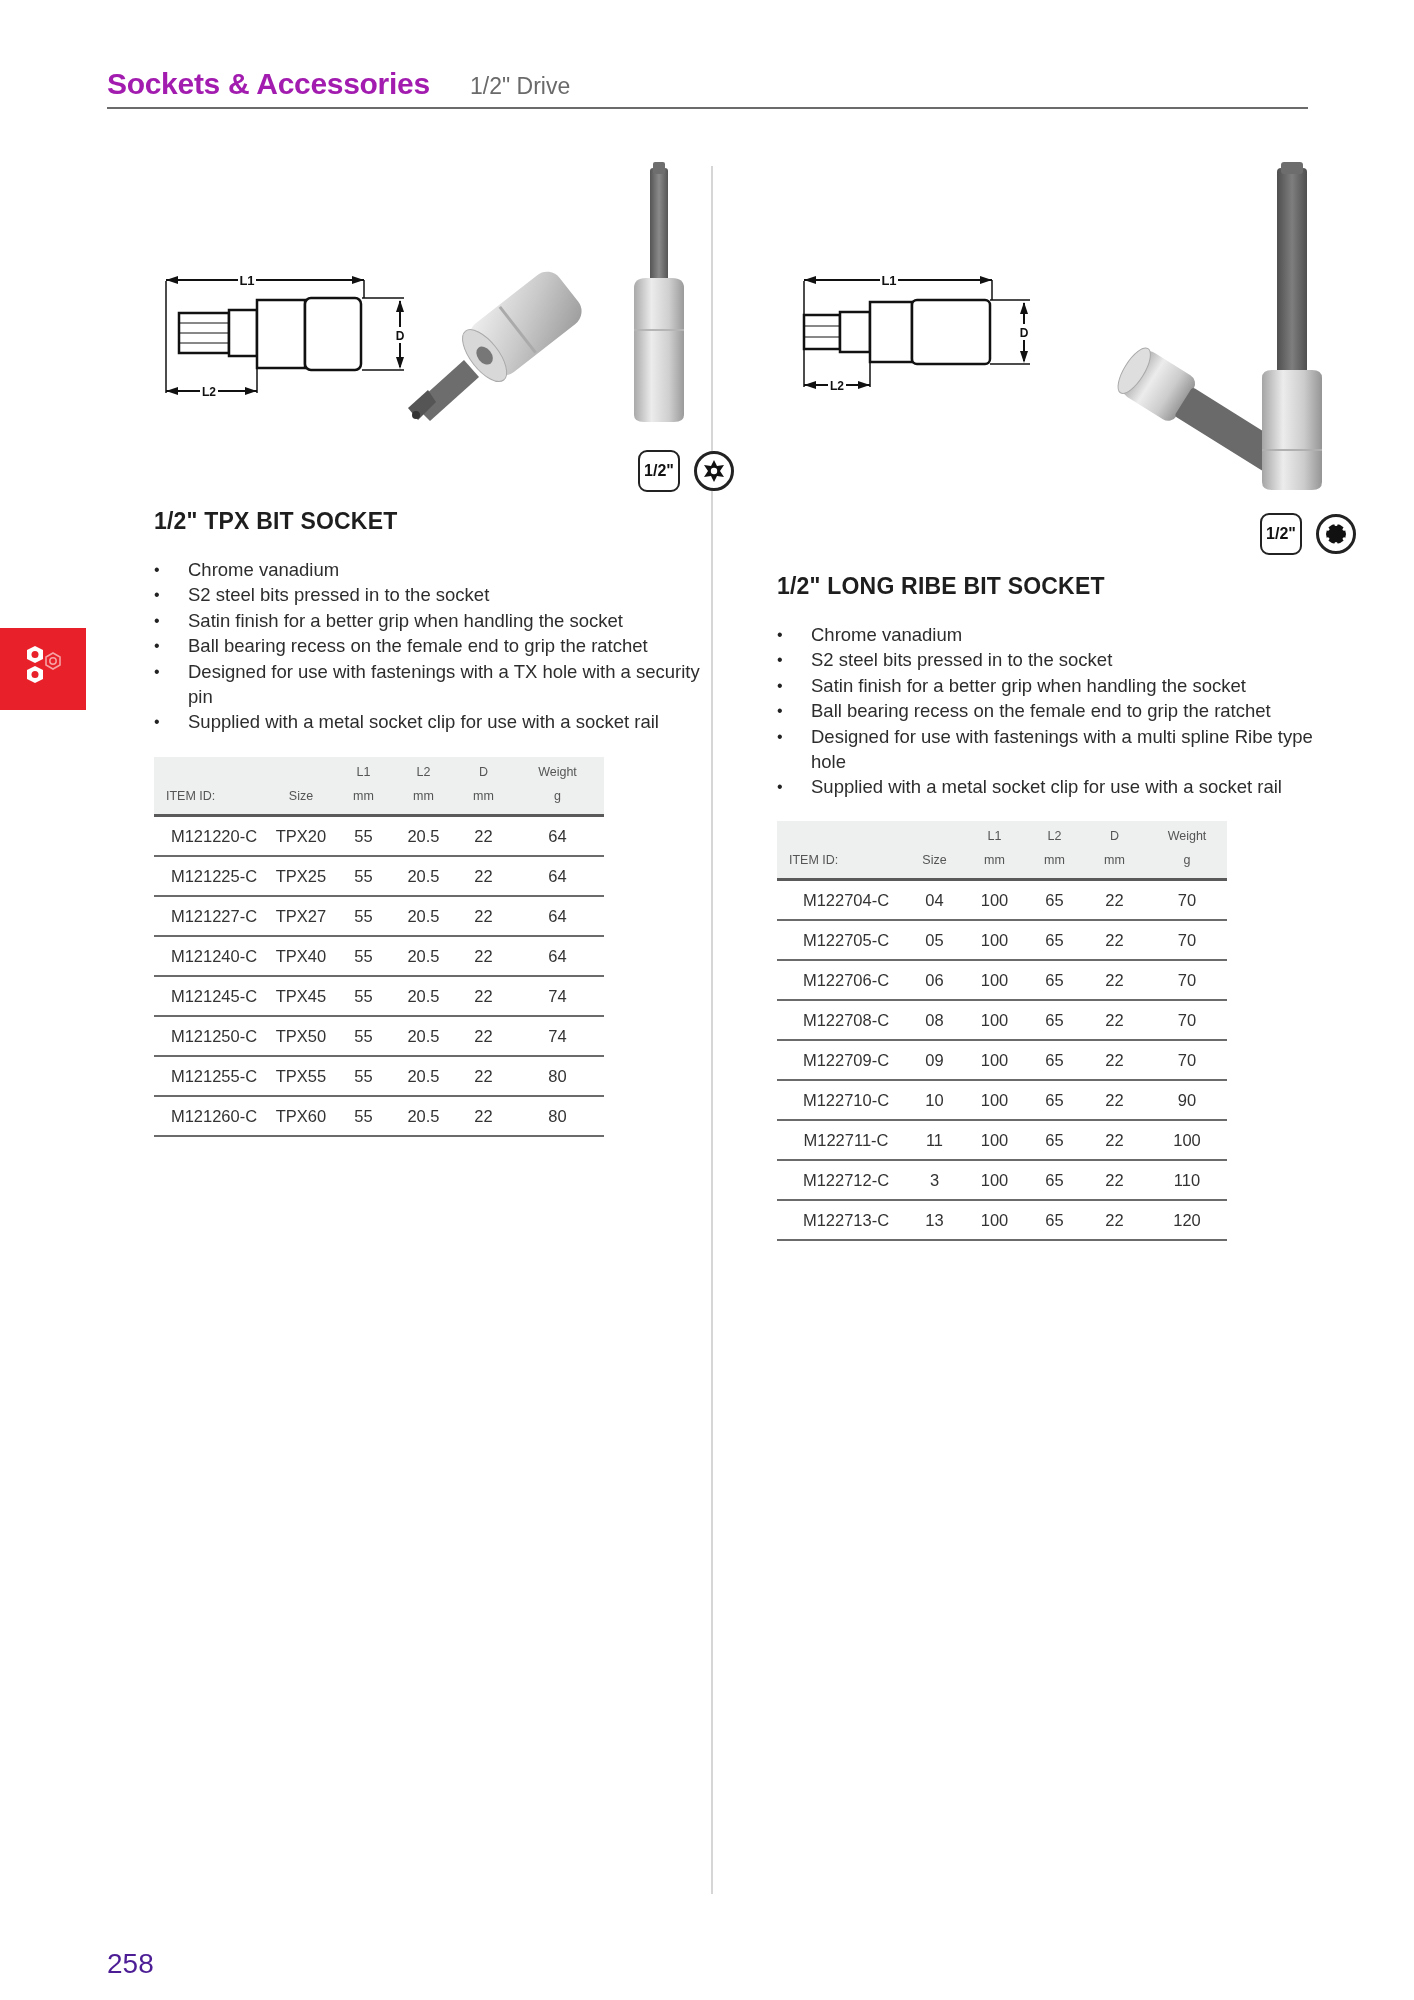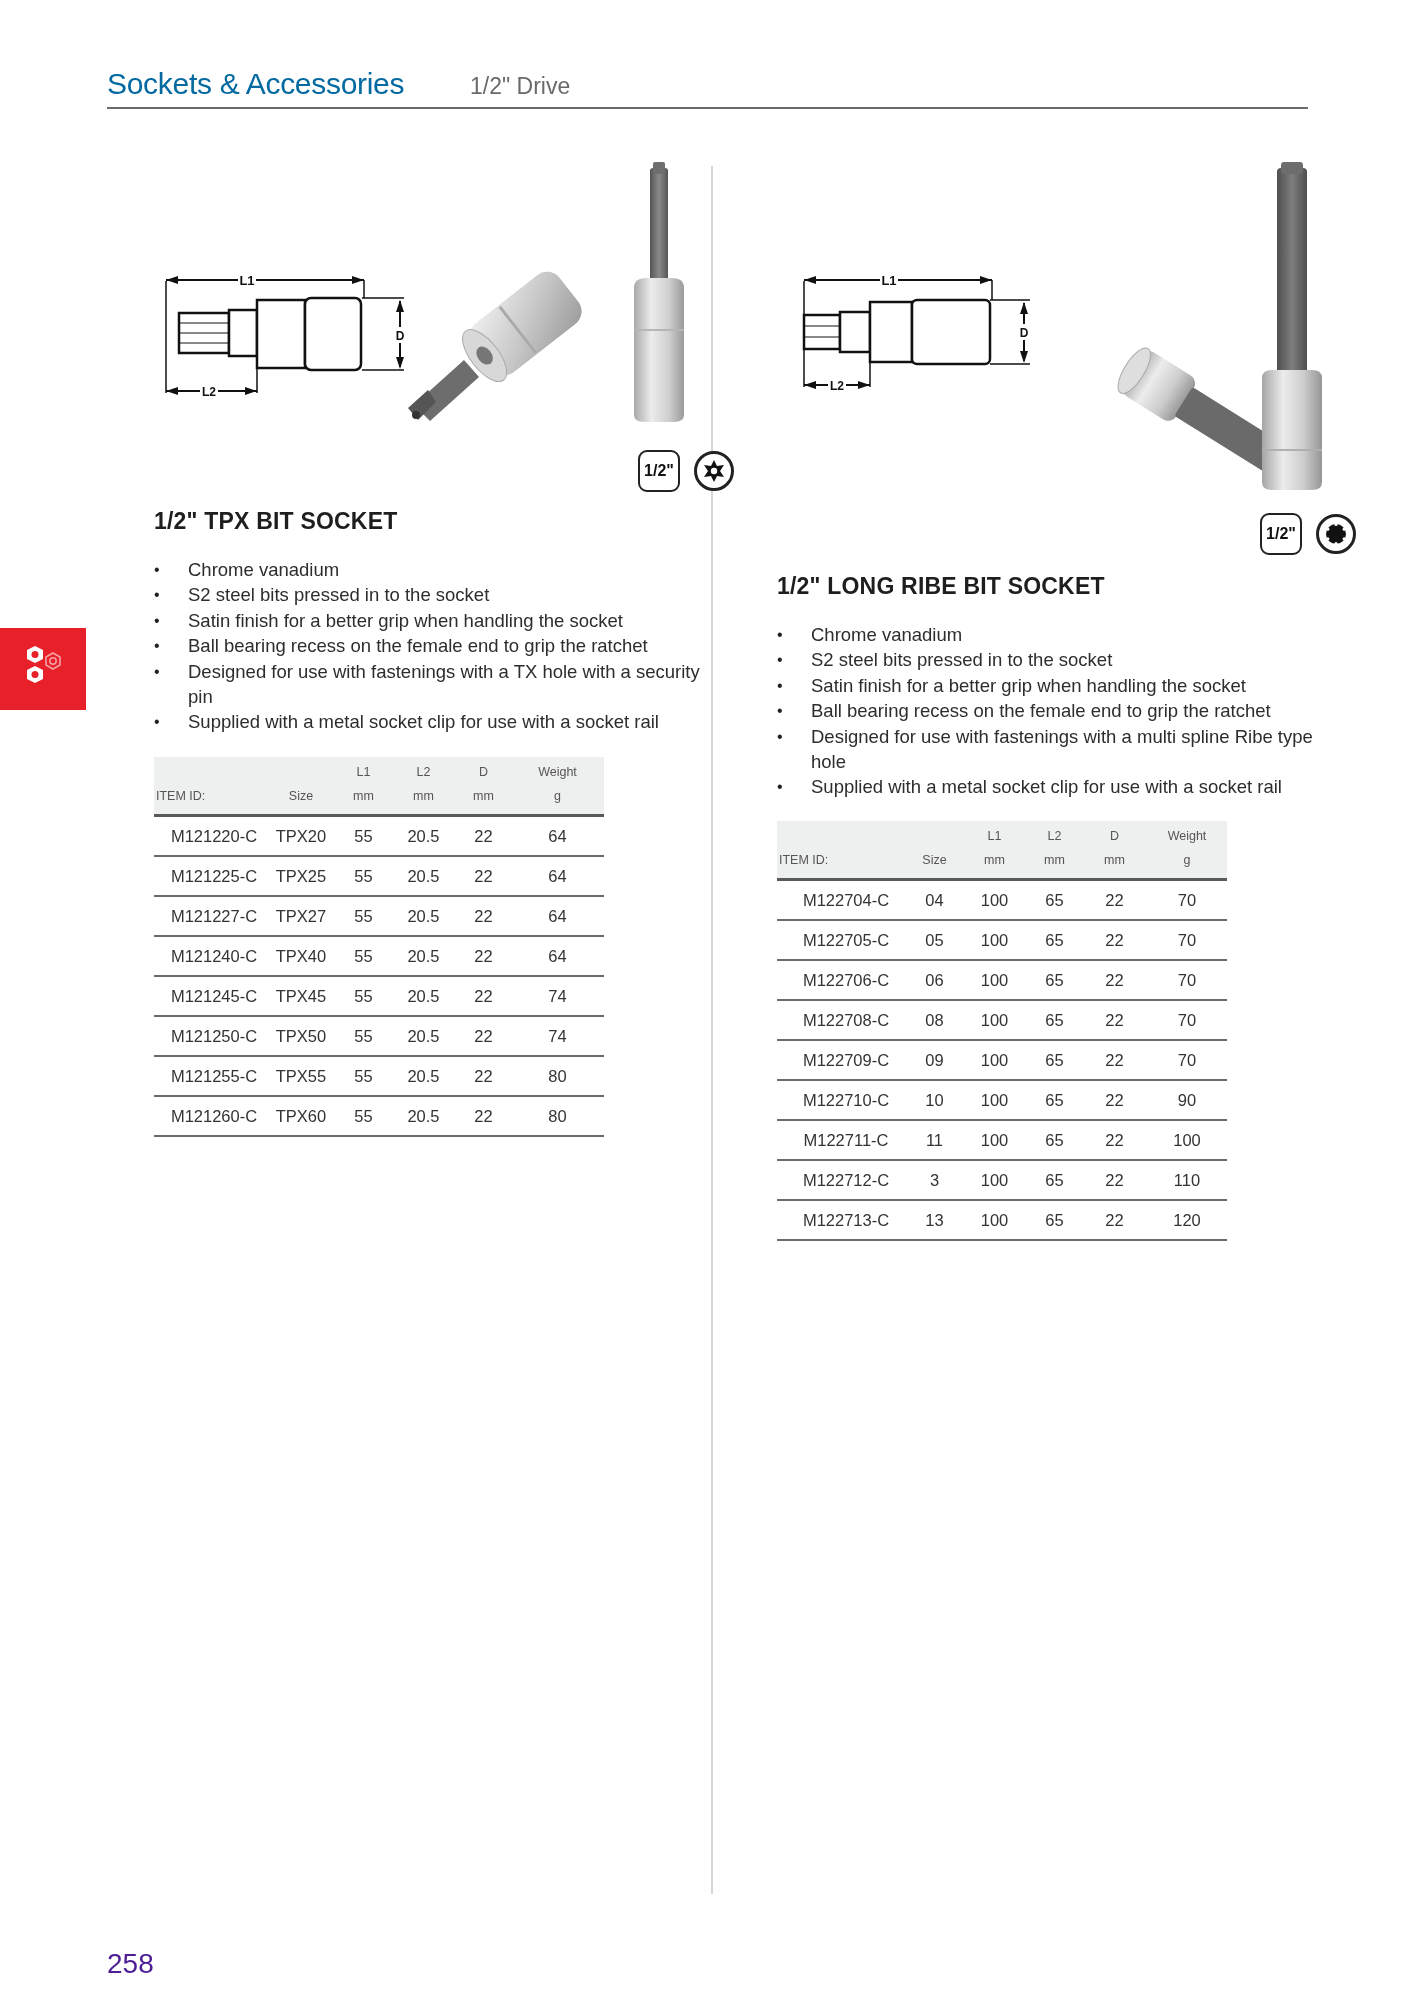--- a/index.html
+++ b/index.html
@@ -1,22 +1,22 @@
 <!DOCTYPE html>
 <html><head>
 <meta charset="utf-8">
 <style>
   html, body { margin: 0; padding: 0; background: #ffffff; }
   body { width: 1414px; height: 2000px; position: relative; overflow: hidden;
          font-family: "Liberation Sans", "DejaVu Sans", sans-serif; color: #333; }
 
   .page-header { position: absolute; left: 107px; top: 60px; width: 1201px; height: 47px;
                  border-bottom: 2px solid #6b6b6b; }
-  .page-title { position: absolute; left: 0; bottom: 6px; font-size: 30px; font-weight: normal;
-                color: #0369a1; letter-spacing: -0.3px; }
+  .page-title { position: absolute; left: 0; bottom: 6px; font-size: 30px; font-weight: bold;
+                color: #a21caf; letter-spacing: -0.3px; }
   .page-subtitle { position: absolute; left: 363px; bottom: 7px; font-size: 23px; color: #6a6a6a; }
 
   .col-divider { position: absolute; left: 711px; top: 166px; width: 2px; height: 1728px; background: #d6d6d6; }
 
   .side-tab { position: absolute; left: 0; top: 628px; width: 86px; height: 82px; background: #e8202a; }
   .side-tab svg { position: absolute; left: 22px; top: 16px; }
 
   .page-number { position: absolute; left: 107px; top: 1948px; font-size: 28px; color: #4c1d95; }
 
   .product { position: absolute; margin-left: 44px; }
@@ -38,21 +38,21 @@
 
   .features { position: absolute; list-style: none; margin: 0; padding: 0; font-size: 18.5px; color: #2d2d2d; }
   .features li { position: relative; padding-left: 34px; line-height: 25.4px; }
   .features li::before { content: "•"; position: absolute; left: 0; top: 0; font-size: 16px; color: #222; }
 
   table.spec { position: absolute; border-collapse: collapse; width: 450px; font-size: 16.5px; color: #333; }
   table.spec thead tr { background: #eeefef; }
   table.spec th { font-weight: normal; font-size: 12.5px; color: #555; padding: 0; height: 57px; vertical-align: bottom; text-align: center; }
   table.spec th .h1 { display: block; line-height: 24px; }
   table.spec th .h2 { display: block; line-height: 24px; padding-bottom: 6px; }
-  table.spec th.item { text-align: left; padding-left: 2px; }
+  table.spec th.item { text-align: left; padding-left: 12px; }
   table.spec thead tr { border-bottom: 3px solid #5a5a5a; }
   table.spec td { height: 38px; padding: 0; text-align: center; border-bottom: 2px solid #6b6b6b; }
   table.spec td.item { text-align: center; padding-left: 8px; }
 </style>
 </head>
 <body>
 
 <div class="page-header">
   <span class="page-title">Sockets &amp; Accessories</span>
   <span class="page-subtitle">1/2" Drive</span>

